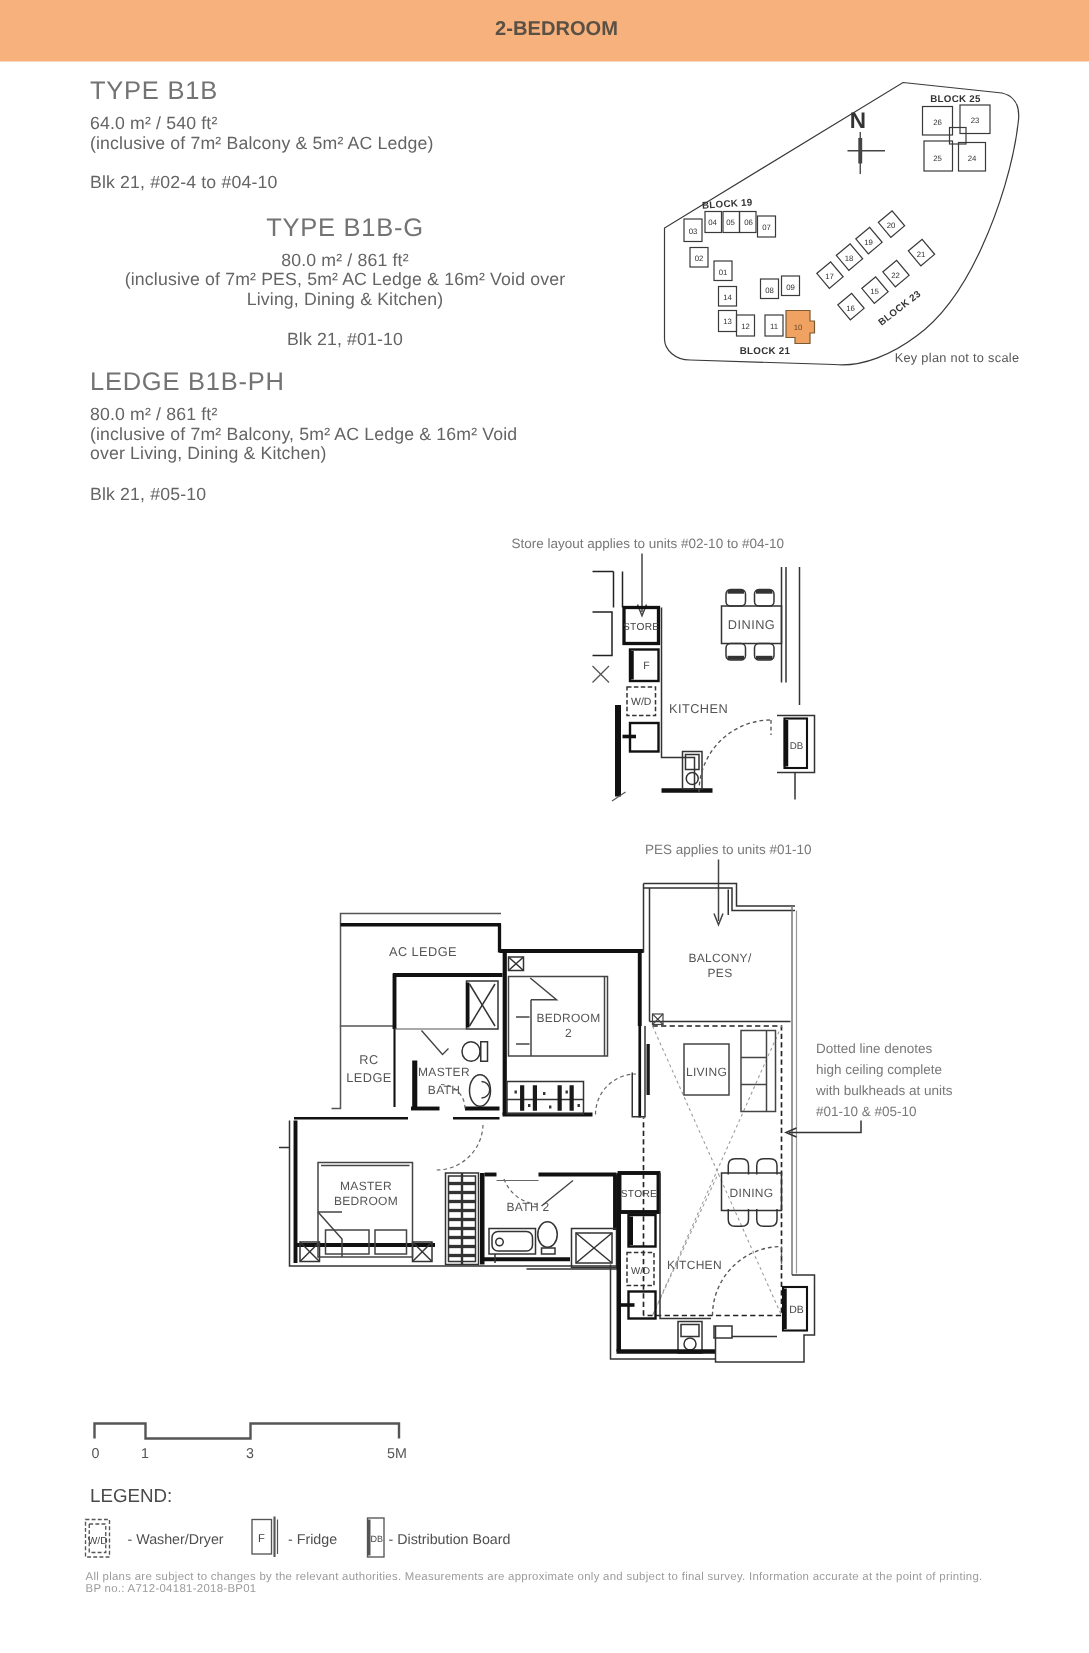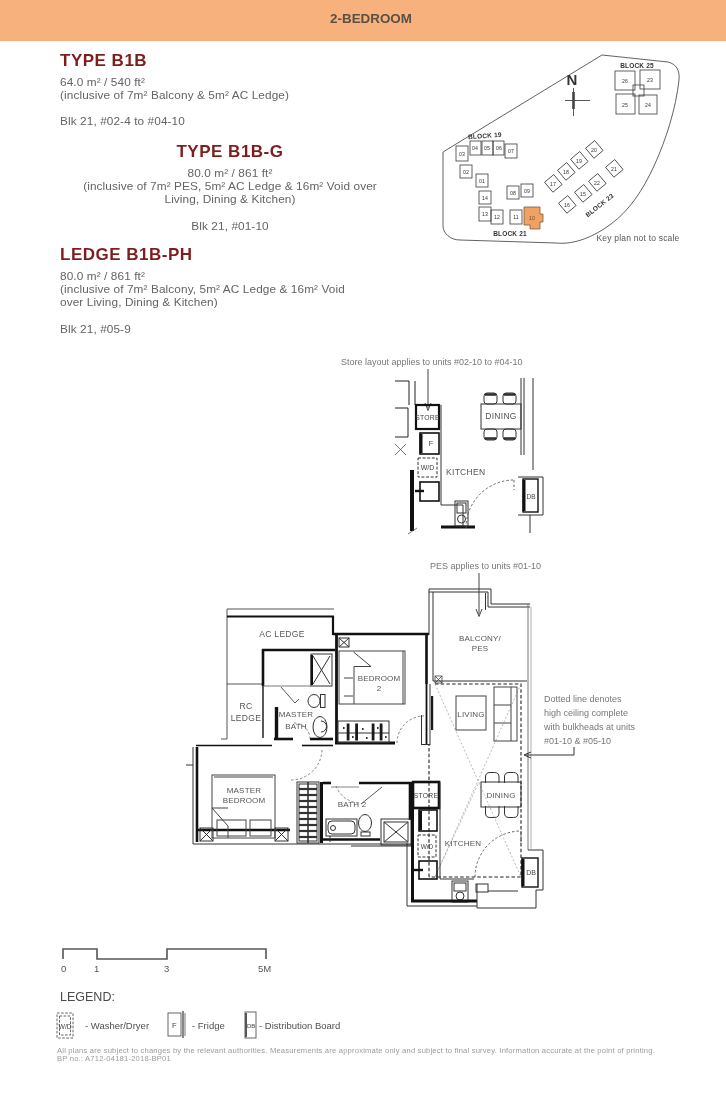--- a/index.html
+++ b/index.html
@@ -2,21 +2,21 @@
 <html><head>
 <meta charset="utf-8">
 <style>
   html,body{margin:0;padding:0;}
   body{width:726px;height:1102px;position:relative;background:#ffffff;overflow:hidden;
        font-family:"Liberation Sans",sans-serif;}
   .hdr{position:absolute;left:0;top:0;width:726px;height:41px;background:#f6b17d;}
   .hdrtxt{position:absolute;left:8px;top:11px;width:726px;text-align:center;
      font-size:13.4px;font-weight:bold;letter-spacing:0px;color:#5a5044;}
   .tblock{position:absolute;left:60px;top:48px;width:340px;color:#646464;font-size:11.8px;line-height:13.2px;}
-  h2{margin:0;padding-top:2px;color:#7f1d1d;font-size:17px;line-height:15px;letter-spacing:0.5px;font-weight:bold;}
+  h2{margin:0;padding-top:2px;color:#737373;font-size:17px;line-height:15px;letter-spacing:0.5px;font-weight:normal;}
   p{margin:0;}
   .sm{letter-spacing:0.1px;}
 </style>
 </head>
 <body>
 
 <div class="hdr"></div>
 
 <div class="hdrtxt">2-BEDROOM</div>
 
@@ -33,21 +33,21 @@
   <p class="sm">(inclusive of 7m² PES, 5m² AC Ledge &amp; 16m² Void over</p>
   <p class="sm">Living, Dining &amp; Kitchen)</p>
   <p class="sm" style="margin-top:13px;">Blk 21, #01-10</p>
 </div>
 
 <div class="tblock" style="top:245px;">
   <h2>LEDGE B1B-PH</h2>
   <p class="sm" style="margin-top:8px;">80.0 m² / 861 ft²</p>
   <p class="sm">(inclusive of 7m² Balcony, 5m² AC Ledge &amp; 16m² Void</p>
   <p class="sm">over Living, Dining &amp; Kitchen)</p>
-  <p class="sm" style="margin-top:13px;">Blk 21, #05-9</p>
+  <p class="sm" style="margin-top:13px;">Blk 21, #05-10</p>
 </div>
 
 <svg width="726" height="1102" viewBox="0 0 726 1102" style="position:absolute;left:0;top:0;" font-family="Liberation Sans, sans-serif">
 <g id="keyplan" stroke="#3a3a3a" fill="none" stroke-width="0.8">
 
   <g>
     <path d="M602,55 L668,62 C676,64 680,70 679,80 C676,108 666,140 654,166 C643,190 629,211 611,224 C595,236 575,245 556,243 L460,240 C450,240 443,233 443,226 L443,152 Z"></path>
   </g>
 
   <g stroke="#444" stroke-width="0.9">

